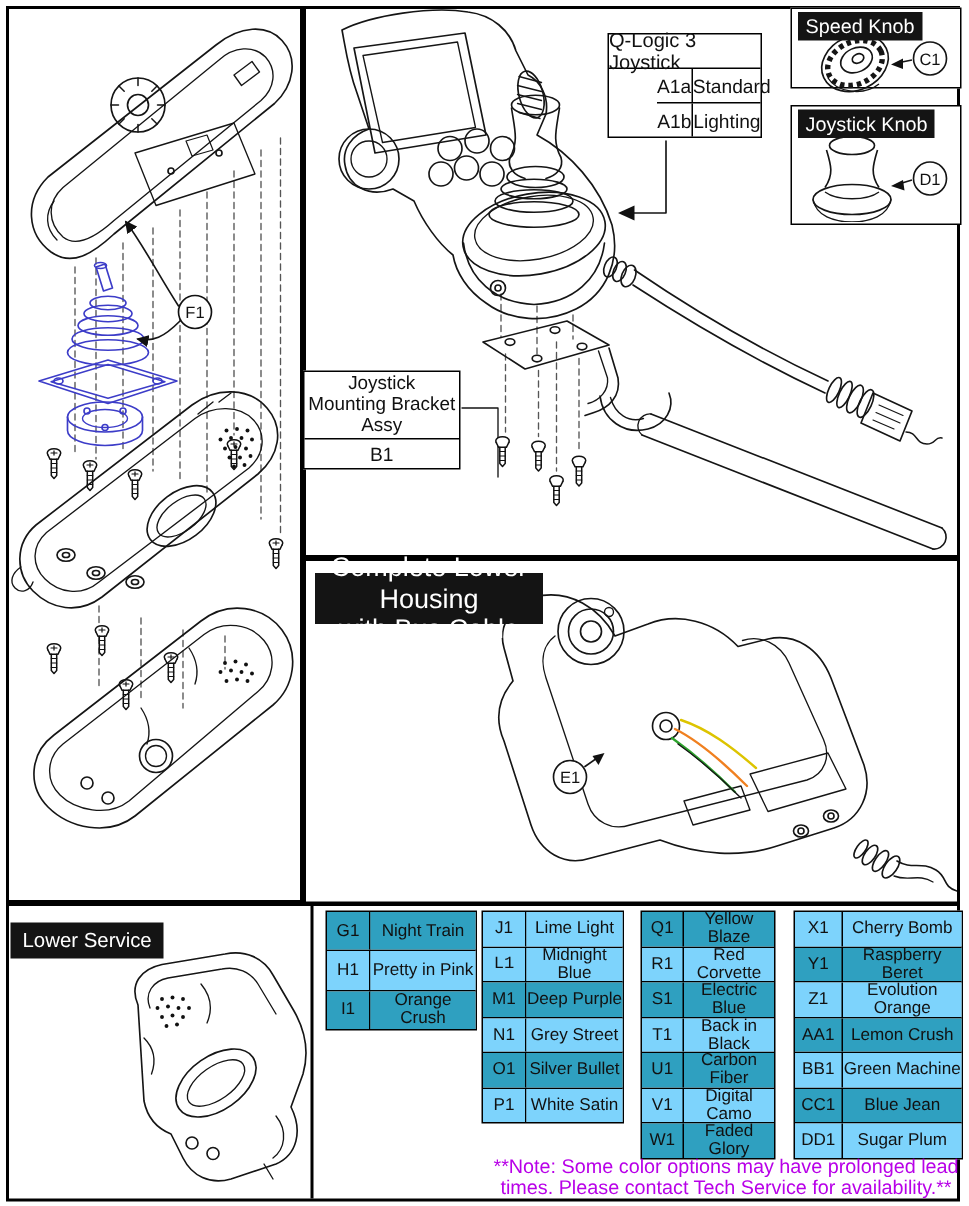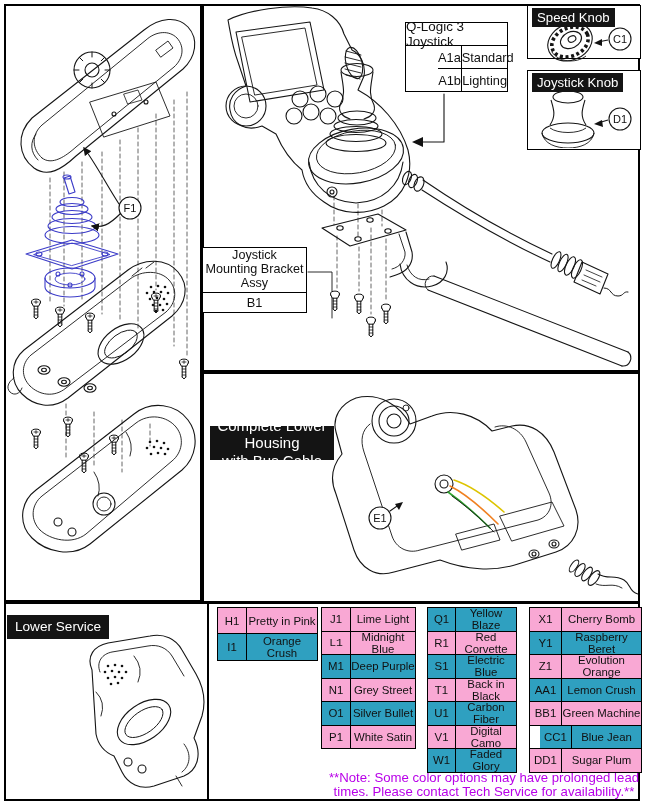--- a/index.html
+++ b/index.html
@@ -27,21 +27,21 @@
   .b1 .ttl{min-height:29px;border-bottom:1.1px solid #000;display:flex;align-items:center;justify-content:center;
            text-align:center;font-size:12.6px;line-height:1.1;padding:1px 2px;}
   .b1 .code{height:19px;display:flex;align-items:center;justify-content:center;font-size:12.8px;}
   
   .kbox{position:absolute;border:1.5px solid #000;background:#fff;box-sizing:border-box;z-index:4;}
   .kbox .blabel{left:4px;top:2px;padding:2px 5px;font-size:13.2px;}
   
   .ctab{position:absolute;border:1.5px solid #000;background:#fff;box-sizing:border-box;z-index:4;}
   .crow{display:flex;border-top:1px solid #000;}
   .crow:first-child{border-top:none;}
-  .ccode,.cname{display:flex;align-items:center;justify-content:center;font-size:11.4px;background:#f9a8d4;}
+  .ccode,.cname{display:flex;align-items:center;justify-content:center;font-size:11.4px;background:#7dd3fc;}
   .ccode{border-right:1px solid #000;}
   .cname{flex:1;text-align:center;}
   .crow.hl .ccode,.crow.hl .cname{background:var(--hl);}
   .t3r .crow{height:25.3px;}
   .t7r .crow{height:22.5px;}
   .note{position:absolute;left:316px;top:167px;width:324px;text-align:center;
         font-size:13.2px;line-height:1.03;color:var(--note);z-index:4;}
 </style>
 </head>
 <body>
@@ -332,21 +332,21 @@
         <path d="M22,57 C30,63 50,63 58,57" stroke-width="0.9"></path>
         <path d="M80,49 L70,52"></path>
         <polygon points="66,53 74,49 75,56" fill="#111" stroke="none"></polygon>
         <circle cx="92" cy="48" r="11" fill="#fff"></circle>
       </g>
       <text x="92" y="52" text-anchor="middle">D1</text>
     </svg>
   </div>
 
   <div class="panel" style="left:202px;top:372px;width:438px;height:231px;">
-    <div class="blabel" style="left:6px;top:8px;width:124px;height:34px;font-size:15px;margin-top:44px;">
+    <div class="blabel" style="left:6px;top:8px;width:152px;height:34px;font-size:18px;">
       <span><span>Complete Lower Housing</span><br>
       <span>with Bus Cable</span></span>
     </div>
     <svg width="434" height="227" viewBox="0 0 434 227">
       <g fill="none" stroke="#151515" stroke-width="1.1" stroke-linejoin="round" stroke-linecap="round">
         <path d="M152,24 C136,30 128,44 132,58 L138,80 C128,92 126,106 132,120 L150,176 C156,194 172,204 190,198 L236,186 C262,196 290,198 314,190 L352,178 C370,172 378,154 372,136 L350,78 C342,58 326,48 308,52 L288,57 C272,40 248,34 228,42 L206,50 C196,32 176,18 152,24 Z"></path>
         <path d="M166,50 C158,56 156,66 160,78 L188,162 C192,174 204,180 216,176 L334,146 C346,142 350,130 345,119 L322,68 C316,55 303,49 291,53" stroke-width="0.9"></path>
         <circle cx="190" cy="47" r="22"></circle>
           <circle cx="190" cy="47" r="15"></circle>
           <circle cx="190" cy="47" r="7"></circle>
@@ -408,20 +408,24 @@
           <ellipse cx="138" cy="118" rx="22" ry="11" transform="rotate(-35 138 118)" stroke-width="0.9"></ellipse>
           <circle cx="122" cy="158" r="4"></circle>
             <circle cx="136" cy="165" r="4"></circle>
           <path d="M170,172 l6,10" stroke-width="0.9"></path>
           <path d="M178,140 C186,150 184,162 176,168" stroke-width="0.9"></path>
         </g>
       </svg>
     </div>
 
     <div class="ctab t3r" style="left:211px;top:3px;width:101px;">
+        <div class="crow hl">
+          <div class="ccode" style="width: 28px;">G1</div>
+          <div class="cname">Night Train</div>
+        </div>
         <div class="crow">
           <div class="ccode" style="width: 28px;">H1</div>
           <div class="cname">Pretty in Pink</div>
         </div>
         <div class="crow hl">
           <div class="ccode" style="width: 28px;">I1</div>
           <div class="cname">Orange Crush</div>
         </div>
       </div>
     <div class="ctab t7r" style="left:315px;top:3px;width:95px;">
@@ -495,21 +499,21 @@
         </div>
         <div class="crow hl">
           <div class="ccode" style="width: 31px;">AA1</div>
           <div class="cname">Lemon Crush</div>
         </div>
         <div class="crow">
           <div class="ccode" style="width: 31px;">BB1</div>
           <div class="cname">Green Machine</div>
         </div>
         <div class="crow hl">
-          <div class="ccode" style="width: 31px; margin-left: 10px;">CC1</div>
+          <div class="ccode" style="width: 31px;">CC1</div>
           <div class="cname">Blue Jean</div>
         </div>
         <div class="crow">
           <div class="ccode" style="width: 31px;">DD1</div>
           <div class="cname">Sugar Plum</div>
         </div>
       </div>
 
     <div class="note">
       <div>**Note: Some color options may have prolonged lead</div>

